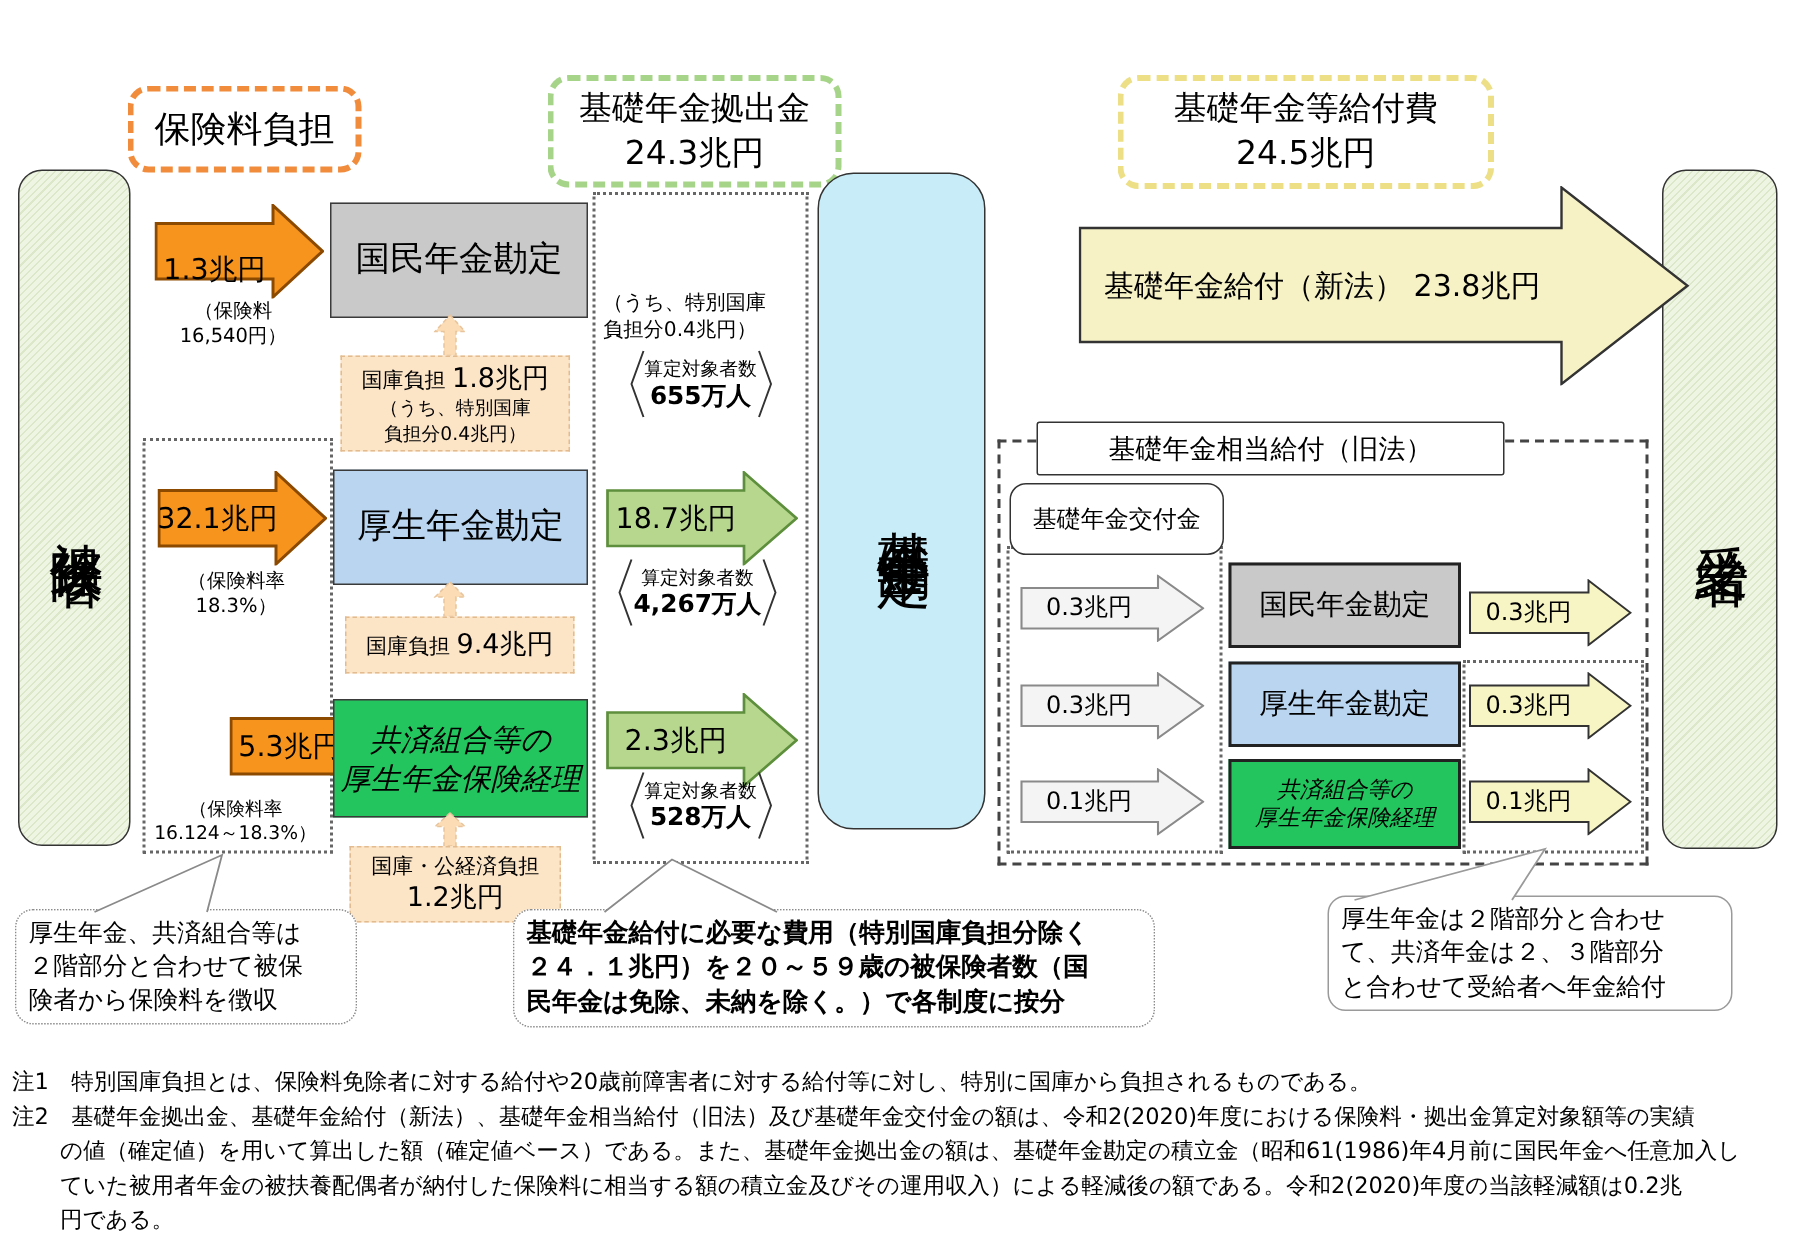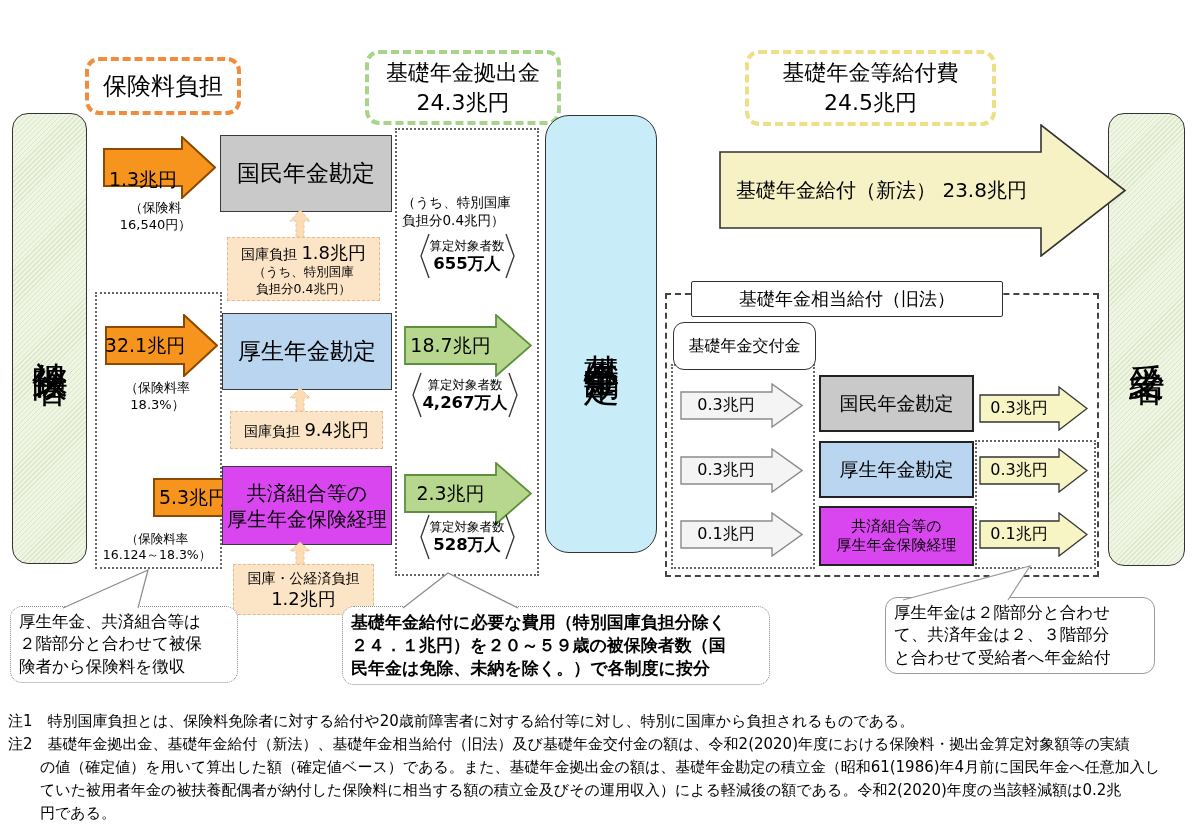--- a/index.html
+++ b/index.html
@@ -19,21 +19,21 @@
   
   .col-green{background-color:#eef5e3;
     background-image:repeating-linear-gradient(135deg,rgba(255,255,255,0) 0 2.5px,rgba(140,170,90,.18) 2.5px 3.5px);
     border:1.4px solid #333;border-radius:16px;font-size:36px;}
   .col-blue{background:#c8edf8;border:1.4px solid #333;border-radius:24px;font-size:36px;}
 
   
   .acct{border:1.6px solid #3a3a3a;line-height:1.25;}
   .acct-gray{background:#c9c9c9;}
   .acct-blue{background:#b9d5ef;}
-  .acct-pink{background:#d946ef;}
+  .acct-pink{background:#22c55e;font-style:italic;}
   .acct-big{font-size:23px;}
   .acct-sm{font-size:19px;border-width:2px;border-color:#222;}
 
   
   .peach{background:#fce4c7;border:1.5px dashed #e2bb90;line-height:1.3;font-size:13px;}
   .peach .val{font-size:18px;}
 
   .dotted{border:2px dotted #666;}
   .dashedbox{border:2px dashed #444;}
 

